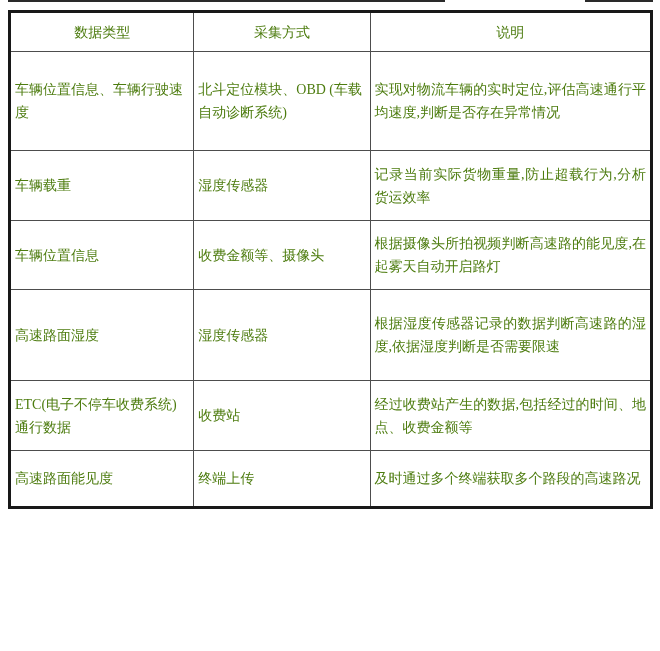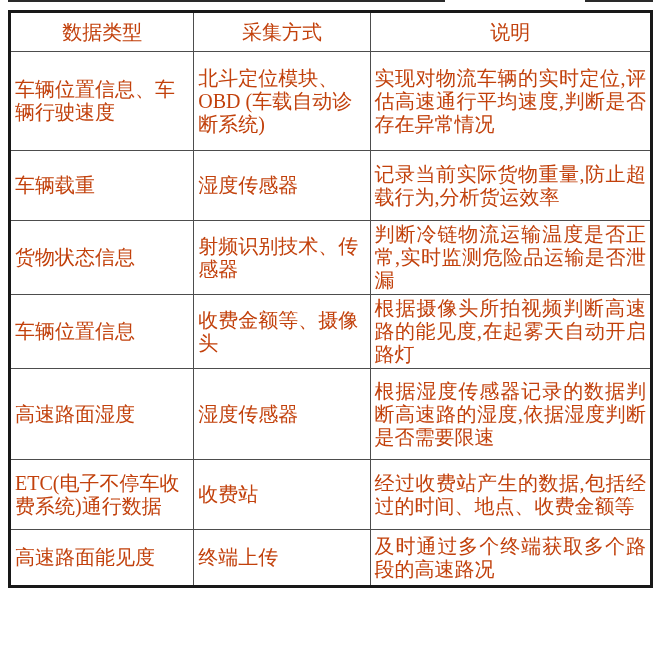--- a/index.html
+++ b/index.html
@@ -32,27 +32,27 @@
     top: 10px;
     width: 645px;
     border-collapse: collapse;
     table-layout: fixed;
     border: 3px solid #181818;
     background: #ffffff;
   }
   table.data-table th,
   table.data-table td {
     border: 1px solid #4d4d4d;
-    font-size: 20px;
+    font-size: 14px;
     line-height: 23px;
     font-weight: normal;
     padding: 2px 4px;
     overflow: hidden;
     vertical-align: middle;
-    color: #c2410c;
+    color: #4d7c0f;
   }
   col.c1 { width: 184px; }
   col.c2 { width: 176px; }
   col.c3 { width: 281px; }
 
   th { text-align: center; height: 34px; }
   td.center { }
   td.desc {
     text-align: justify;
     text-align-last: left;
@@ -93,25 +93,20 @@
       <tr class="r0">
         <td class="center">车辆位置信息、车辆行驶速度</td>
         <td class="center">北斗定位模块、OBD (车载自动诊断系统)</td>
         <td class="desc">实现对物流车辆的实时定位,评估高速通行平均速度,判断是否存在异常情况</td>
       </tr>
       <tr class="r1">
         <td class="center">车辆载重</td>
         <td class="center">湿度传感器</td>
         <td class="desc">记录当前实际货物重量,防止超载行为,分析货运效率</td>
       </tr>
-      <tr class="r2">
-        <td class="center">货物状态信息</td>
-        <td class="center">射频识别技术、传感器</td>
-        <td class="desc">判断冷链物流运输温度是否正常,实时监测危险品运输是否泄漏</td>
-      </tr>
       <tr class="r4">
         <td class="center">车辆位置信息</td>
         <td class="center">收费金额等、摄像头</td>
         <td class="desc">根据摄像头所拍视频判断高速路的能见度,在起雾天自动开启路灯</td>
       </tr>
       <tr class="r5">
         <td class="center">高速路面湿度</td>
         <td class="center">湿度传感器</td>
         <td class="desc">根据湿度传感器记录的数据判断高速路的湿度,依据湿度判断是否需要限速</td>
       </tr>

